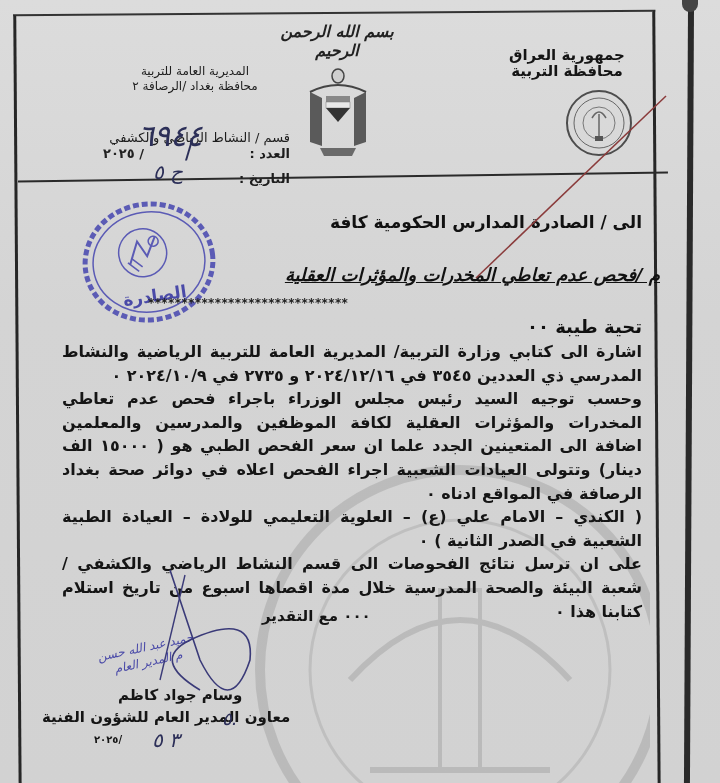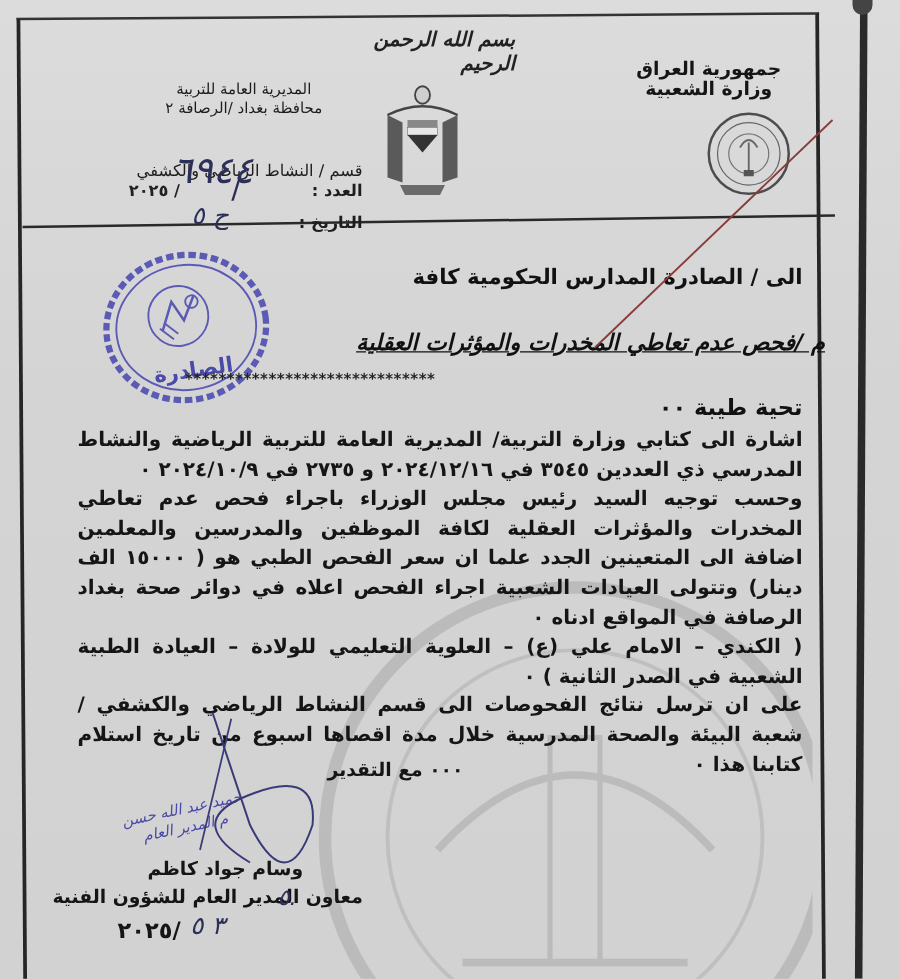--- a/index.html
+++ b/index.html
@@ -29,21 +29,21 @@
   .pin-head { position:absolute; right:22px; top:0; width:16px; height:12px; border-radius:0 0 8px 8px; background:#444; }
 
   
   .hdr-right { position:absolute; right:78px; top:46px; width:150px; text-align:center; direction:rtl; }
   .hdr-right .l1 { font-weight:bold; font-size:15px; color:#151515; }
   .hdr-right .l2 { font-weight:bold; font-size:15px; color:#151515; margin-top:-2px;}
   .ministry-seal { position:absolute; right:86px; top:88px; width:70px; height:70px; border:2px solid #555; border-radius:50%; }
   .ministry-seal::after { content:""; position:absolute; left:9px; top:9px; width:48px; height:48px; border:1px solid #666; border-radius:50%; }
 
   
-  .basmala { position:absolute; left:262px; top:22px; width:150px; font-size:16px; font-style:italic; font-weight:bold; color:#222; text-align:right; direction:rtl; }
+  .basmala { position:absolute; left:262px; top:22px; width:150px; font-size:16px; font-style:italic; font-weight:bold; color:#222; text-align:center; direction:rtl; }
   .emblem { position:absolute; left:300px; top:62px; width:76px; height:98px; }
 
   
   .hdr-left { position:absolute; left:100px; top:64px; width:190px; direction:rtl; text-align:right; color:#1d1d1d; }
   .hdr-left .ln { font-size:12px; line-height:15px; text-align:center;}
   .hdr-left .sec { font-size:13px; line-height:16px;margin-top:36px; }
   .hdr-left .lbl { font-size:13px; font-weight:bold; }
   .handnum { position:absolute; left:138px; top:118px; font-size:30px; color:#2c2f58; font-family:"DejaVu Serif", serif; font-style:italic; letter-spacing:2px;}
   .date-static { position:absolute; left:103px; top:146px; font-size:13px; font-weight:bold; color:#222;}
   .date-hand { position:absolute; left:153px; top:160px; font-size:20px; color:#2c2f58; font-style:italic;text-align:right;}
@@ -53,21 +53,21 @@
   .to-line { position:absolute; right:78px; top:212px; font-size:17px; font-weight:bold; color:#111; direction:rtl; }
   .subject { position:absolute; right:60px; top:264px; font-size:18px; font-weight:bold; font-style:italic; color:#111; direction:rtl;text-decoration:underline; }
   .stars { position:absolute; left:148px; top:296px; font-size:12px; color:#222; letter-spacing:0.4px; font-weight:bold; }
   .greet { position:absolute; right:78px; top:316px; font-size:18px; font-weight:bold; color:#111; direction:rtl; }
   .para { position:absolute; right:78px; top:340px; width:580px; direction:rtl; text-align:justify; text-align-last:right; font-size:16px; line-height:23.6px; font-weight:bold; color:#151515; }
   .para p { margin:0; }
   .regards { position:absolute; left:262px; top:607px; font-size:15px; font-weight:bold; color:#151515; direction:rtl; }
 
   .sig-name { position:absolute; left:118px; top:686px; font-size:15px; font-weight:bold; color:#151515; direction:rtl; }
   .sig-title { position:absolute; left:42px; top:708px; font-size:15px; font-weight:bold; color:#151515; direction:rtl; }
-  .sig-date { position:absolute; left:94px; top:734px; font-size:18px; font-weight:bold; color:#151515; }
+  .sig-date { position:absolute; left:94px; top:734px; font-size:10px; font-weight:bold; color:#151515; }
   .sig-date-hand { position:absolute; left:152px; top:728px; font-size:20px; color:#2c2f58; font-style:italic; }
   .sig-mark { position:absolute; left:222px; top:708px; font-size:18px; color:#2c2f58; font-style:italic;}
 
   .blue-stamp-text { position:absolute; left:92px; top:640px; width:110px; font-size:12px; color:#4a4aa8; direction:rtl; text-align:center; transform:rotate(-12deg); line-height:15px; font-style:italic;}
 
   .issued-stamp { position:absolute; left:78px; top:196px; width:142px; height:132px; }
   .watermark { position:absolute; left:230px; top:440px; width:420px; height:360px; opacity:0.25; }
   .pen-line { position:absolute; left:0; top:0; width:720px; height:783px; pointer-events:none; }
 </style>
 </head>
@@ -83,21 +83,21 @@
     <path d="M140 330 L320 330" stroke="#777" stroke-width="6"></path>
   </svg>
 
   <div class="frame"></div>
   <div class="right-pin"></div>
   <div class="pin-head"></div>
   <div class="header-divider"></div>
 
   <div class="hdr-right">
     <div class="l1">جمهورية العراق</div>
-    <div class="l2">وزارة الشعبية</div>
+    <div class="l2">محافظة التربية</div>
   </div>
   <svg class="ministry-seal" style="border:none" viewBox="0 0 70 70">
     <circle cx="35" cy="35" r="32" fill="none" stroke="#4d4d4d" stroke-width="2"></circle>
     <circle cx="35" cy="35" r="25" fill="none" stroke="#666" stroke-width="1"></circle>
     <circle cx="35" cy="35" r="16" fill="none" stroke="#777" stroke-width="1"></circle>
     <path d="M28 30 Q35 18 42 30 M35 26 L35 48" stroke="#666" stroke-width="1.5" fill="none"></path>
     <rect x="31" y="48" width="8" height="5" fill="#555"></rect>
   </svg>
 
   <div class="basmala">بسم الله الرحمن الرحيم</div>

